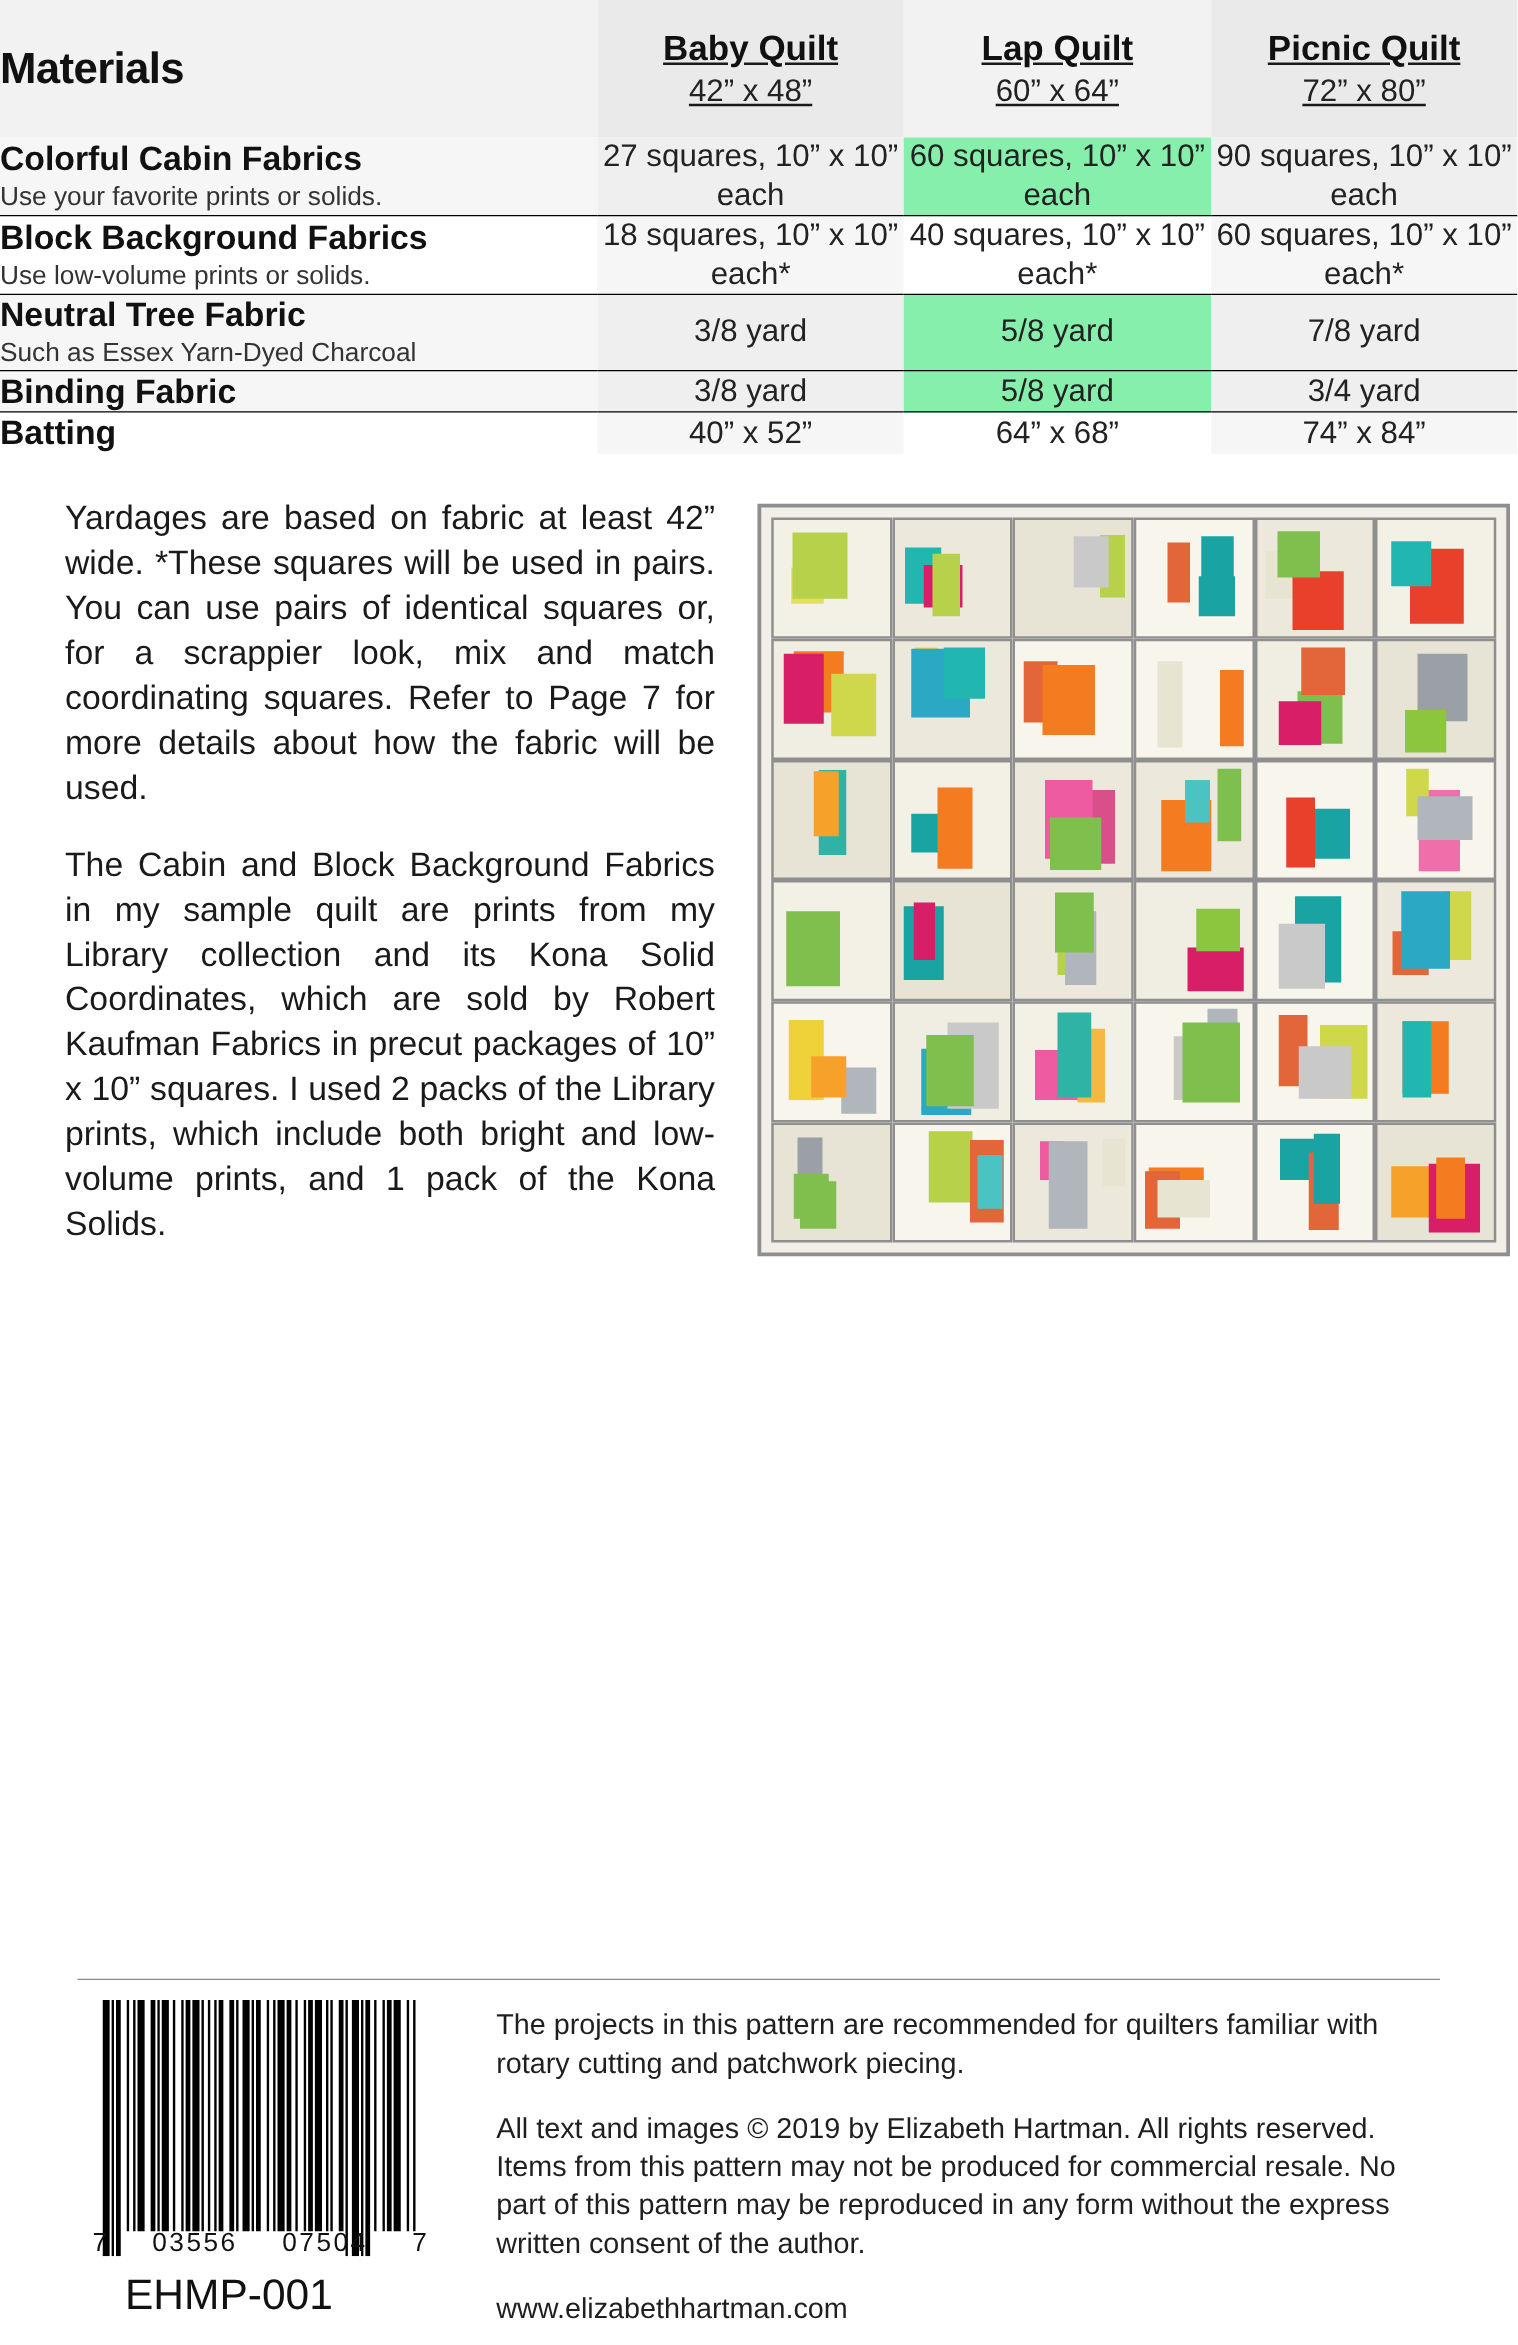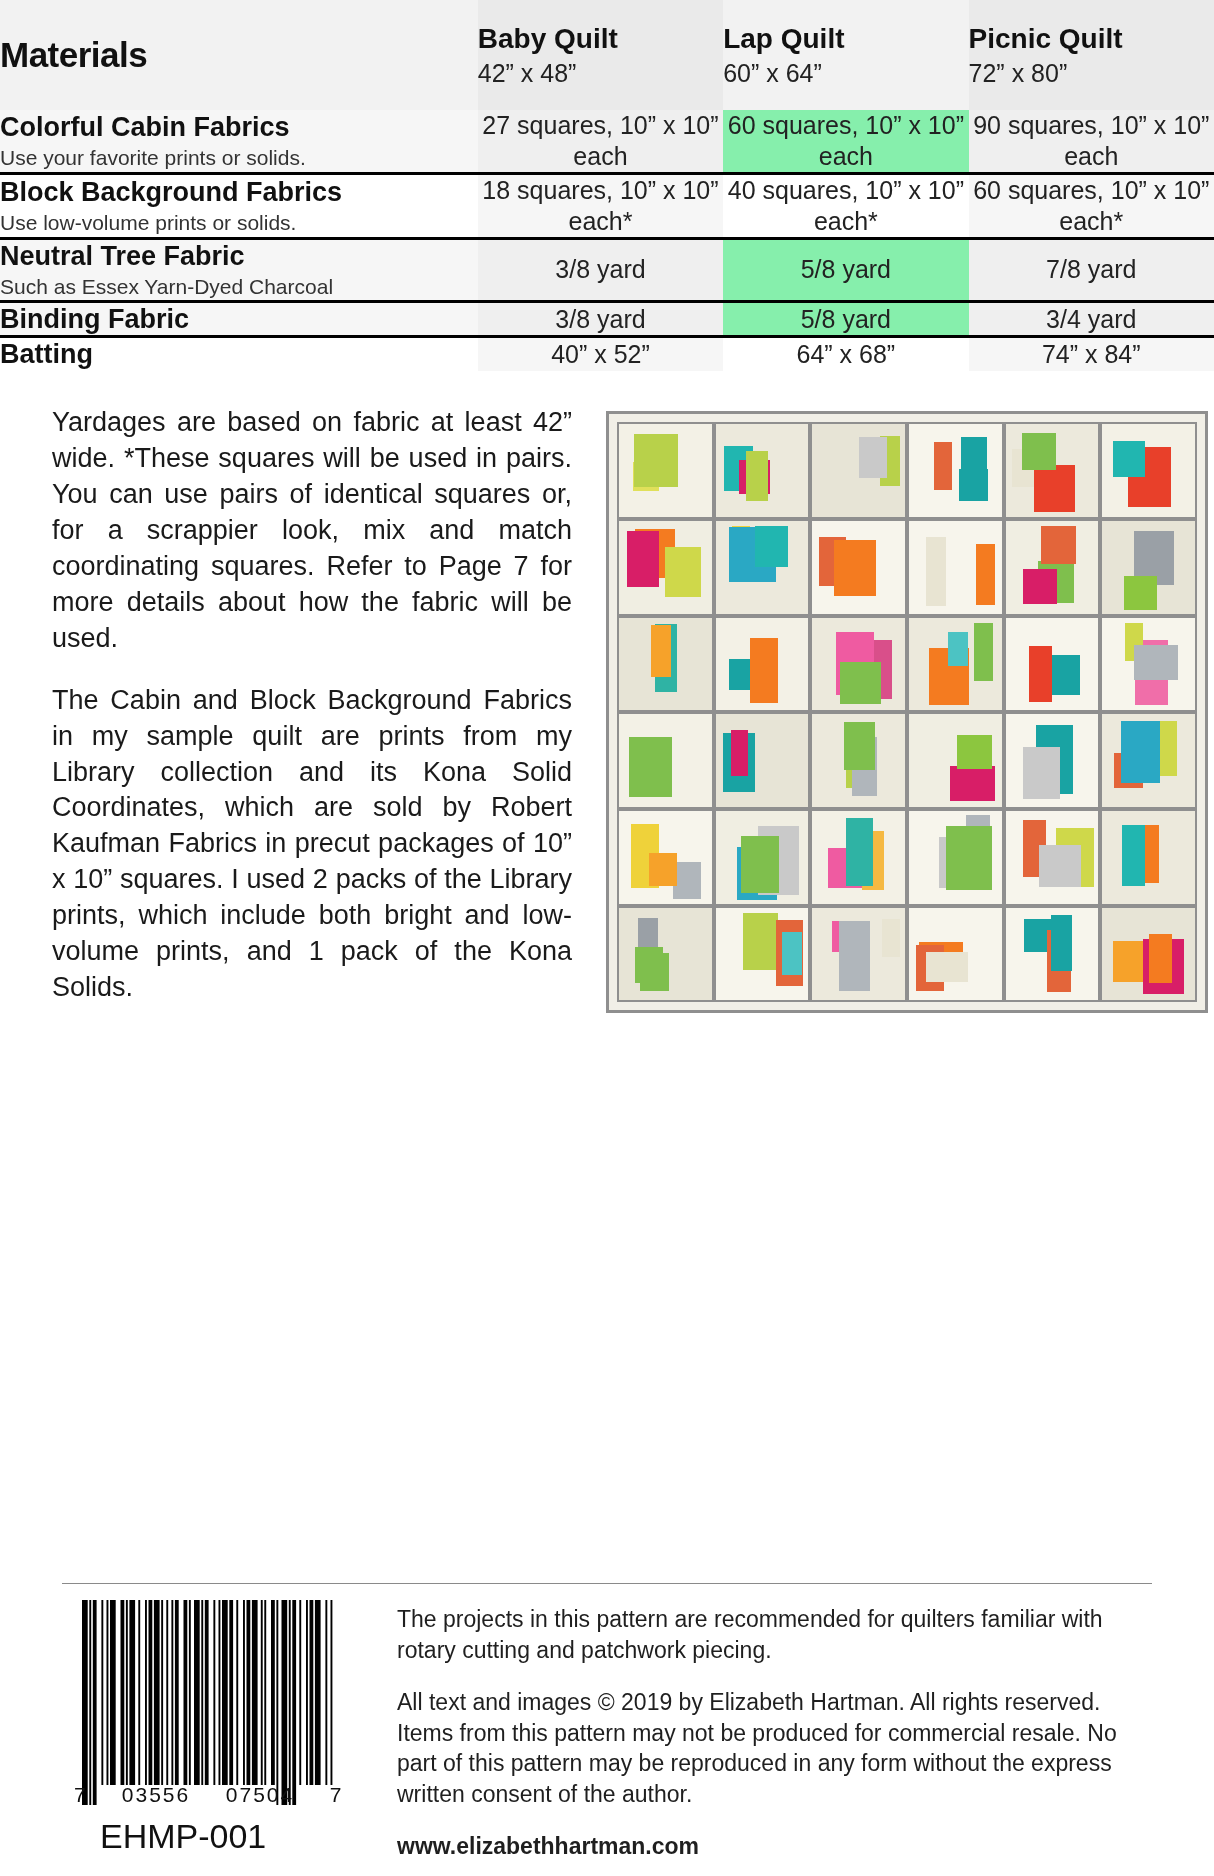--- a/index.html
+++ b/index.html
@@ -35,23 +35,25 @@
 
   .title-cell {
     padding-left: 52px;
     font-size: 35px;
     font-weight: bold;
     letter-spacing: -0.5px;
     color: #111;
     background: #f2f2f2;
   }
   .size-hdr {
+    text-align: center;
     background: #eaeaea;
     line-height: 1.22;
     padding: 6px 4px;
+    text-decoration: underline;
   }
   .size-hdr.alt { background: #f2f2f2; }
   .size-hdr .name {
     font-size: 28px;
     font-weight: bold;
     display: block;
     color: #111;
   }
   .size-hdr .dims {
     font-size: 25px;
@@ -82,21 +84,21 @@
     line-height: 1.24;
     color: #222;
     padding: 8px 6px;
   }
 
   .shade-0 { background: #ffffff; }
   .shade-1 { background: #f6f6f6; }
   .shade-2 { background: #efefef; }
   .shade-3 { background: #86efac; }
   .hairline {
-    border-bottom: 3px solid #000000;
+    border-bottom: 1px solid #000000;
   }
 
   
   .mid {
     position: relative;
     margin-top: 34px;
     padding: 0 52px;
     display: flex;
     gap: 34px;
     align-items: flex-start;
@@ -181,21 +183,21 @@
   .legal-col {
     flex: 1;
     padding-top: 4px;
   }
   .legal-col p {
     margin: 0 0 22px 0;
     font-size: 23px;
     line-height: 1.33;
     color: #1f1f1f;
   }
-  .legal-col p.web { margin-bottom: 0; font-weight: bold; }
+  .legal-col p.web { margin-bottom: 0; }
 </style>
 </head>
 <body>
 
 <table class="materials-table">
   <colgroup>
     <col class="c-label">
       <col class="c-size">
       <col class="c-size">
       <col class="c-size">

